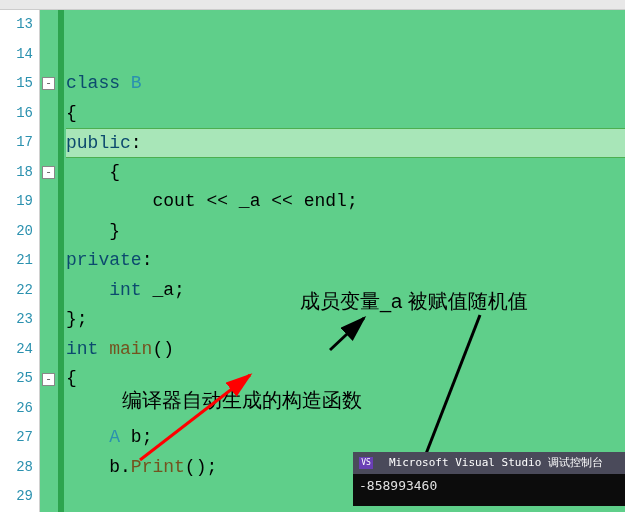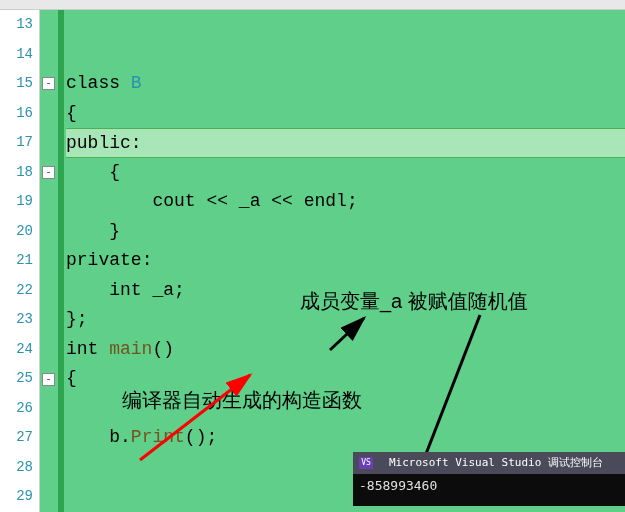--- a/index.html
+++ b/index.html
@@ -65,21 +65,21 @@
     width: 13px;
     height: 13px;
     border: 1px solid #888;
     background: #fff;
     color: #555;
     font-size: 11px;
     line-height: 11px;
     text-align: center;
     cursor: pointer;
   }
-  .kw { color: #000000; }
+  .kw { color: #0c4a6e; }
   .type { color: #2b91af; }
   .fn { color: #74531f; }
   .highlighted {
     background: #a8e6b8;
     border-top: 1px solid #4caf50;
     border-bottom: 1px solid #4caf50;
   }
   .annotation {
     position: absolute;
     color: #000;
@@ -174,20 +174,21 @@
     <div class="line highlighted"><span class="kw">public</span><span>:</span></div>
     <div class="line">    <span>{</span></div>
     <div class="line">        <span>cout </span><span>&lt;&lt;</span><span> _a </span><span>&lt;&lt;</span><span> endl;</span></div>
     <div class="line">    <span>}</span></div>
     <div class="line"><span class="kw">private</span><span>:</span></div>
     <div class="line">    <span class="kw">int</span><span> _a;</span></div>
     <div class="line"><span>};</span></div>
     <div class="line"><span class="kw">int</span><span class="fn"> main</span><span>()</span></div>
     <div class="line"><span>{</span></div>
     <div class="line"></div>
+    <div class="line">    <span class="type">A</span><span> b;</span></div>
     <div class="line">    <span>b.</span><span class="fn">Print</span><span>();</span></div>
   </div>
 </div>
 
 <div class="annotation" style="left:300px; top:288px;">成员变量_a 被赋值随机值</div>
 <div class="annotation" style="left:122px; top:343px;margin-top:44px;">编译器自动生成的构造函数</div>
 
 <svg class="arrows">
   <defs>
     <marker id="arrRed" markerWidth="10" markerHeight="10" refX="8" refY="3" orient="auto">

